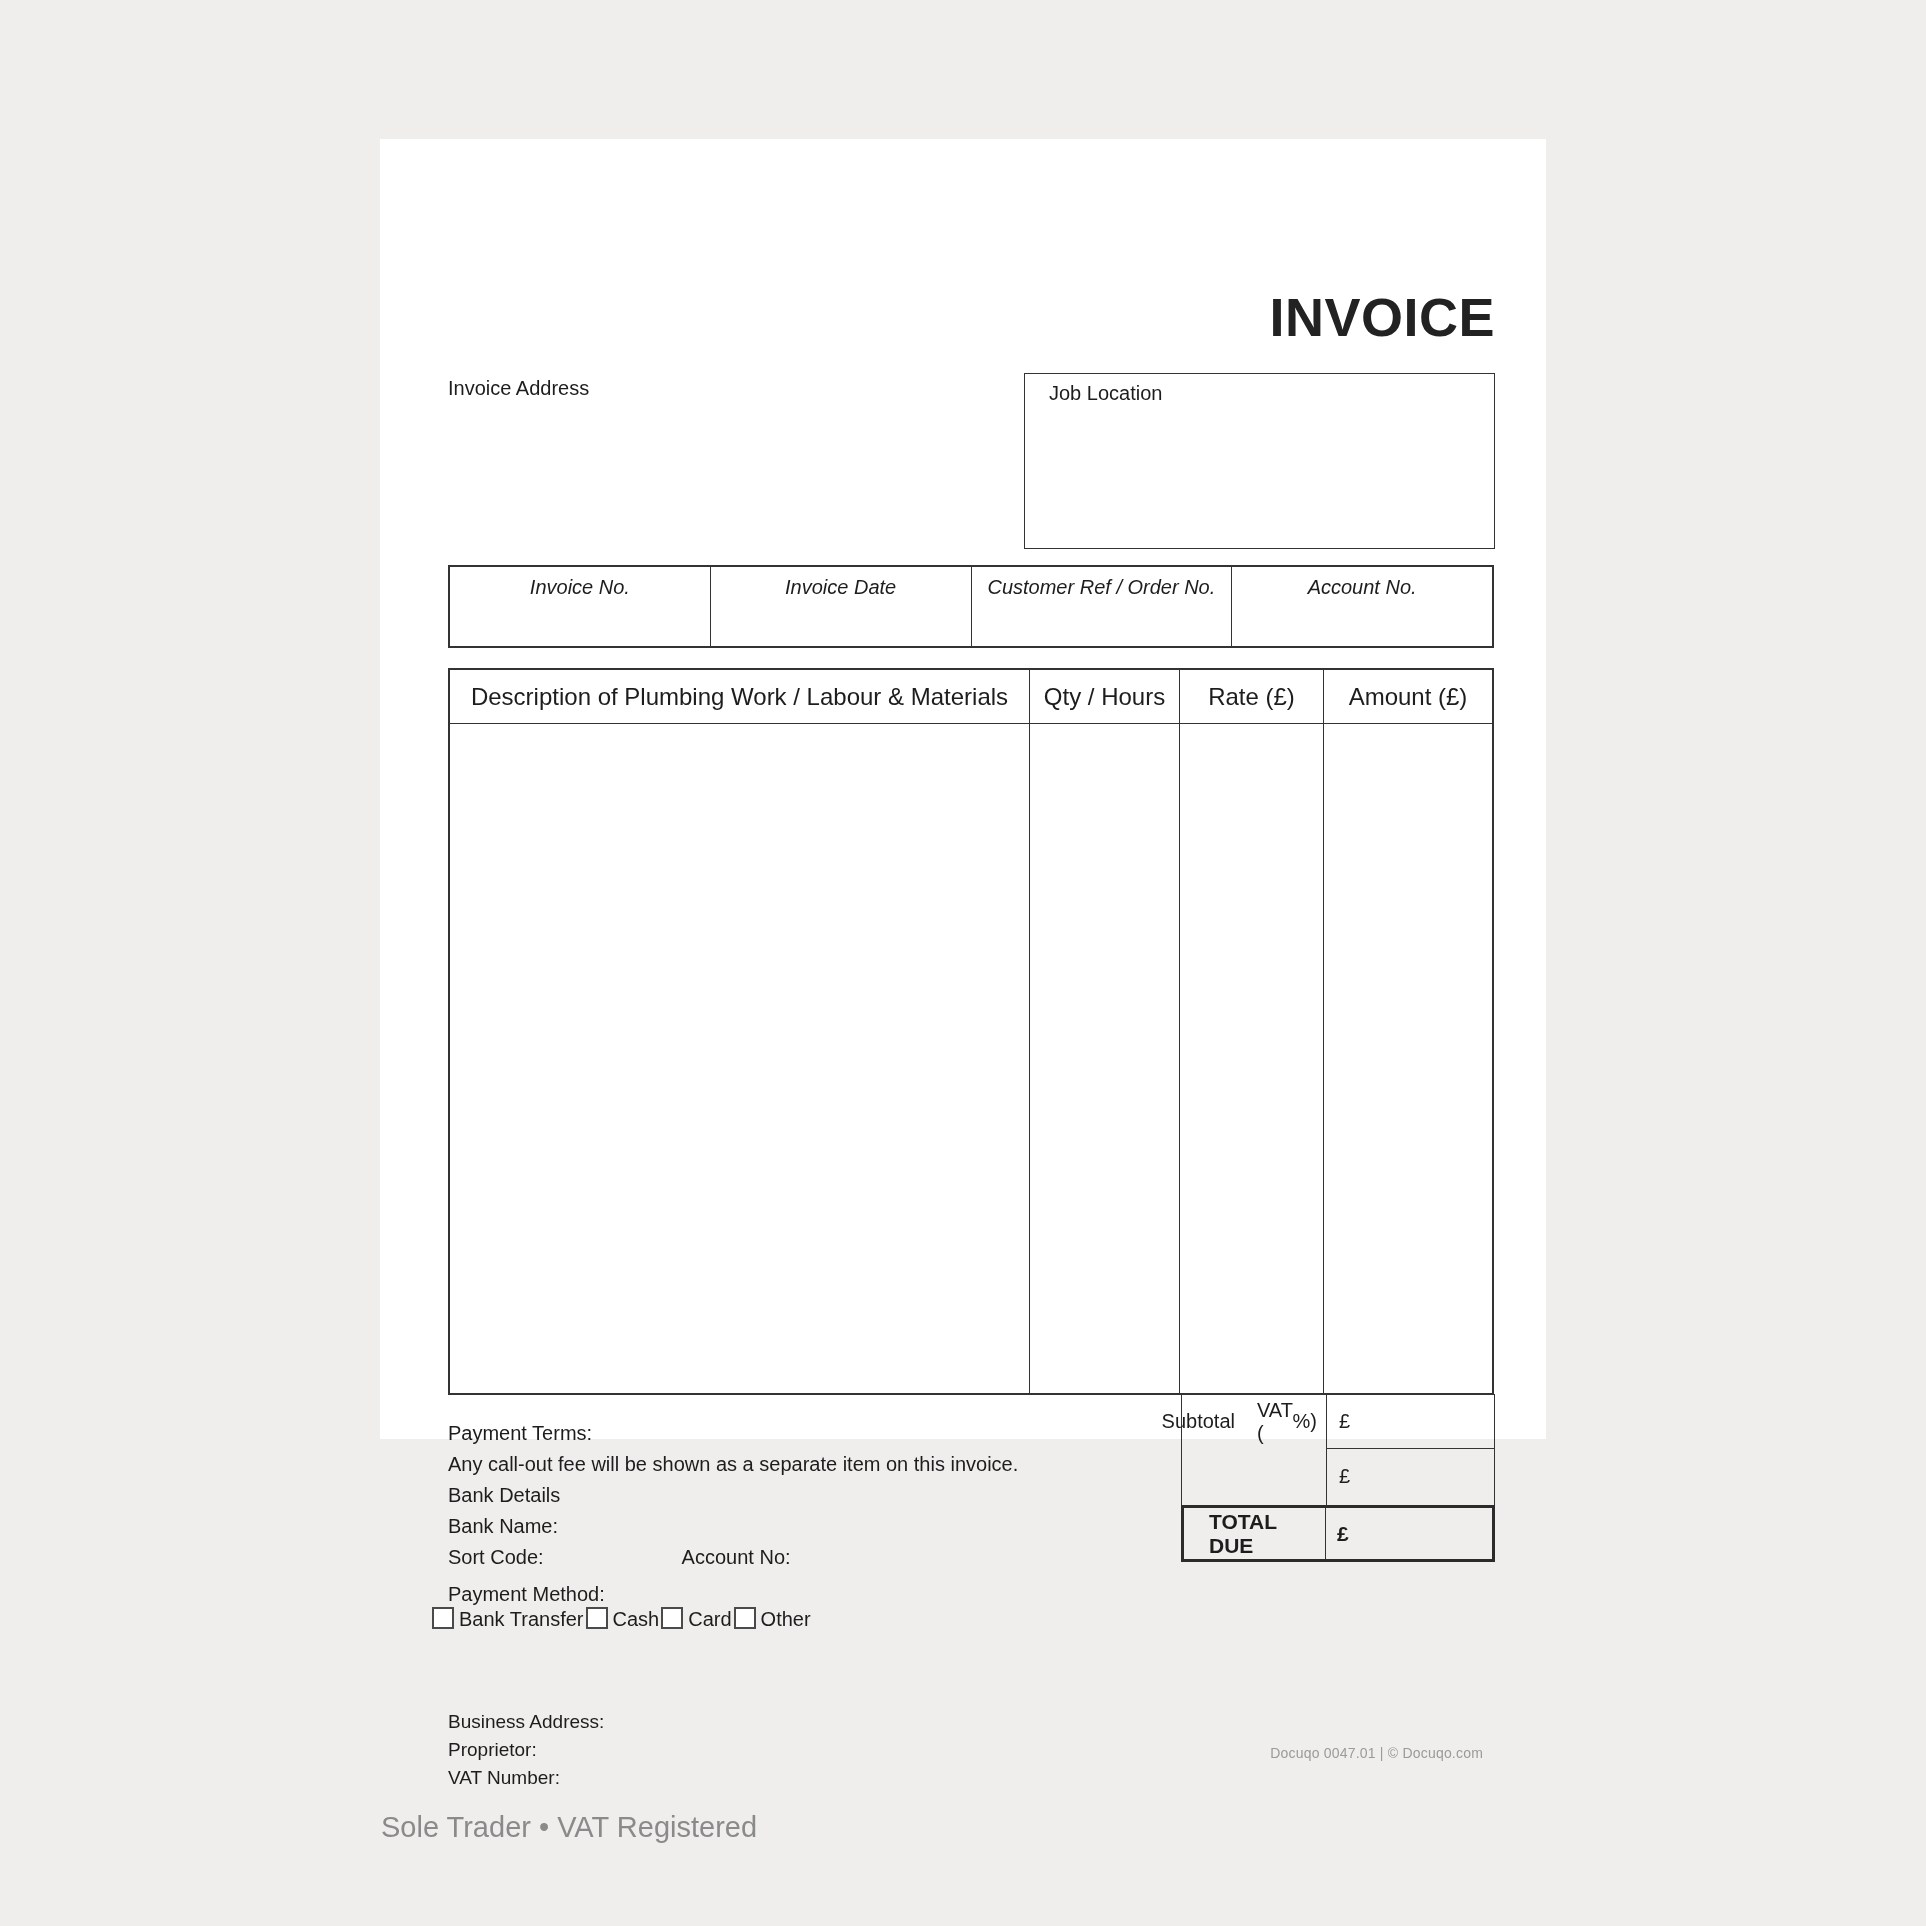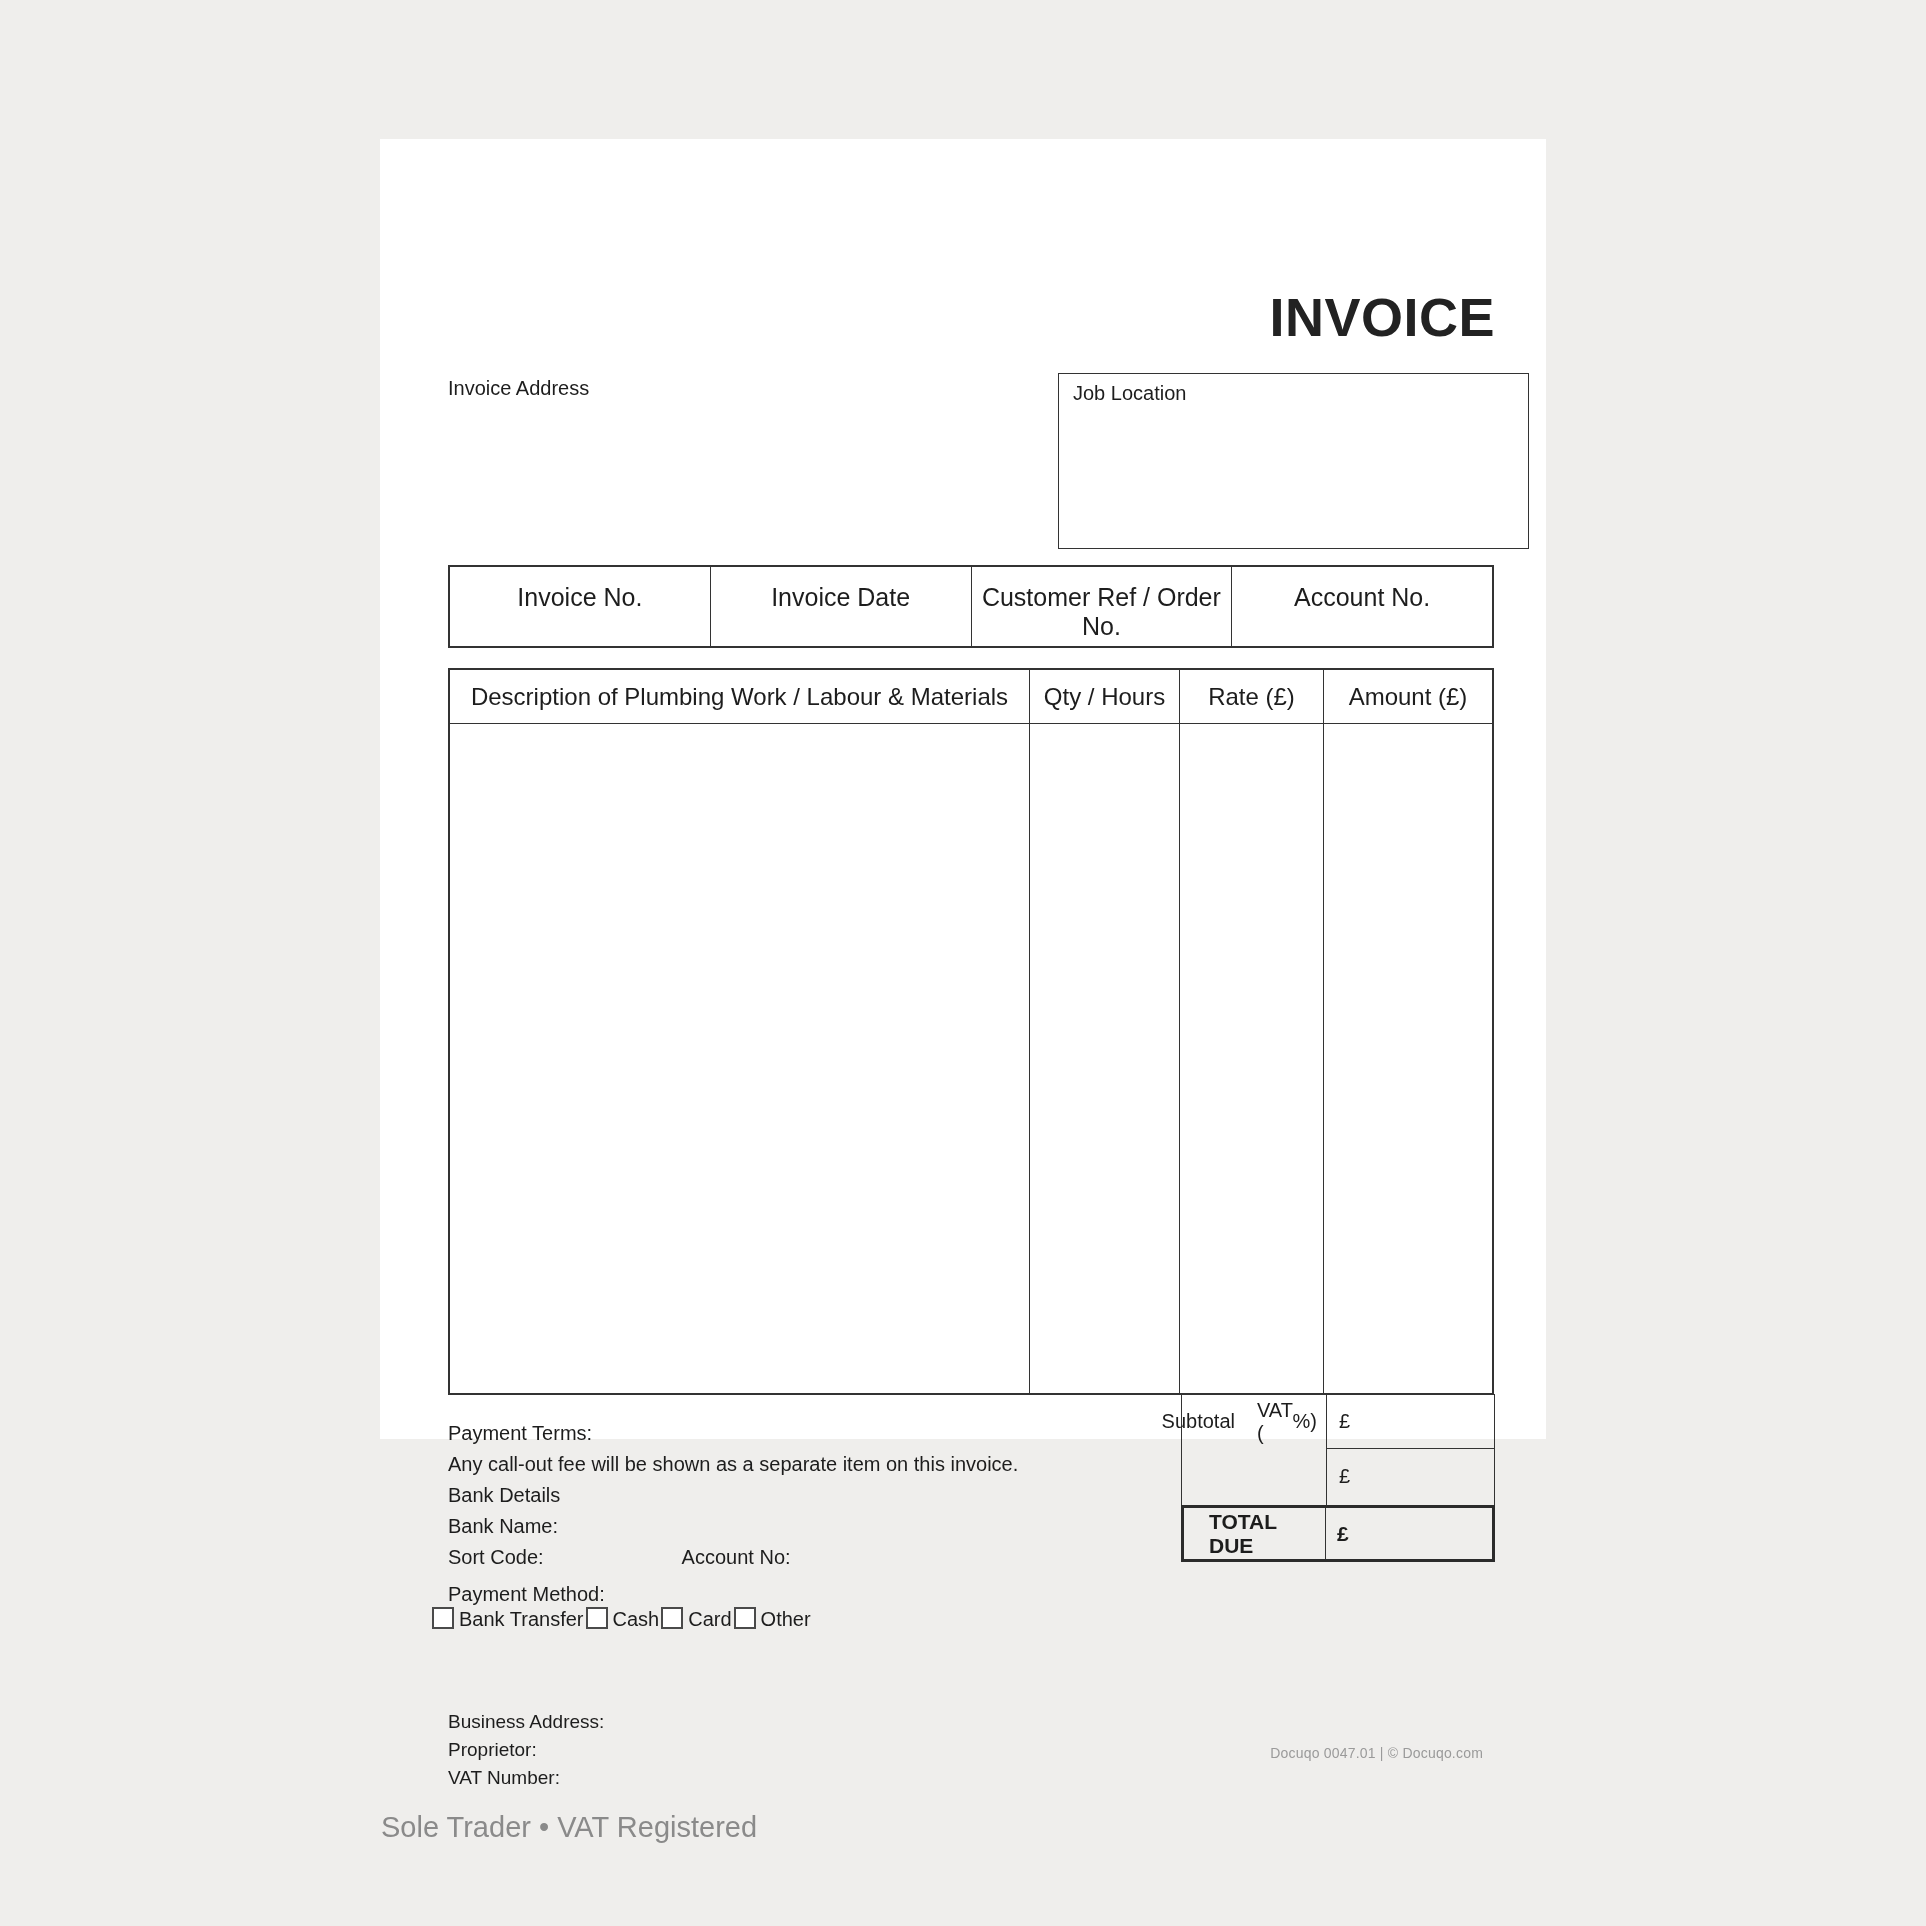--- a/index.html
+++ b/index.html
@@ -31,38 +31,38 @@
     position: absolute;
     left: 68px; top: 238px;
     font-size: 20px;
     text-align: center;
   }
   .job-location-box {
     position: absolute;
     left: 644px; top: 234px;
     width: 471px; height: 176px;
     border: 1.5px solid #333333;
-    padding: 8px 14px;
-    font-size: 20px;
-    margin-left: 34px;
+    padding: 8px 24px;
+    font-size: 20px;
   }
   
   .info-table {
     position: absolute;
     left: 68px; top: 426px;
     width: 1046px; height: 83px;
     border: 2px solid #333333;
     display: flex;
   }
   .info-cell {
     flex: 1;
     border-right: 1.5px solid #333333;
     text-align: center;
-    padding-top: 16px;
-    font-size: 25px;
+    padding-top: 9px;
+    font-size: 20px;
+    font-style: italic;
   }
   .info-cell:last-child { border-right: none; }
   
   .items-table {
     position: absolute;
     left: 68px; top: 529px;
     width: 1046px; height: 727px;
     border: 2px solid #333333;
     display: flex;
     flex-direction: column;

